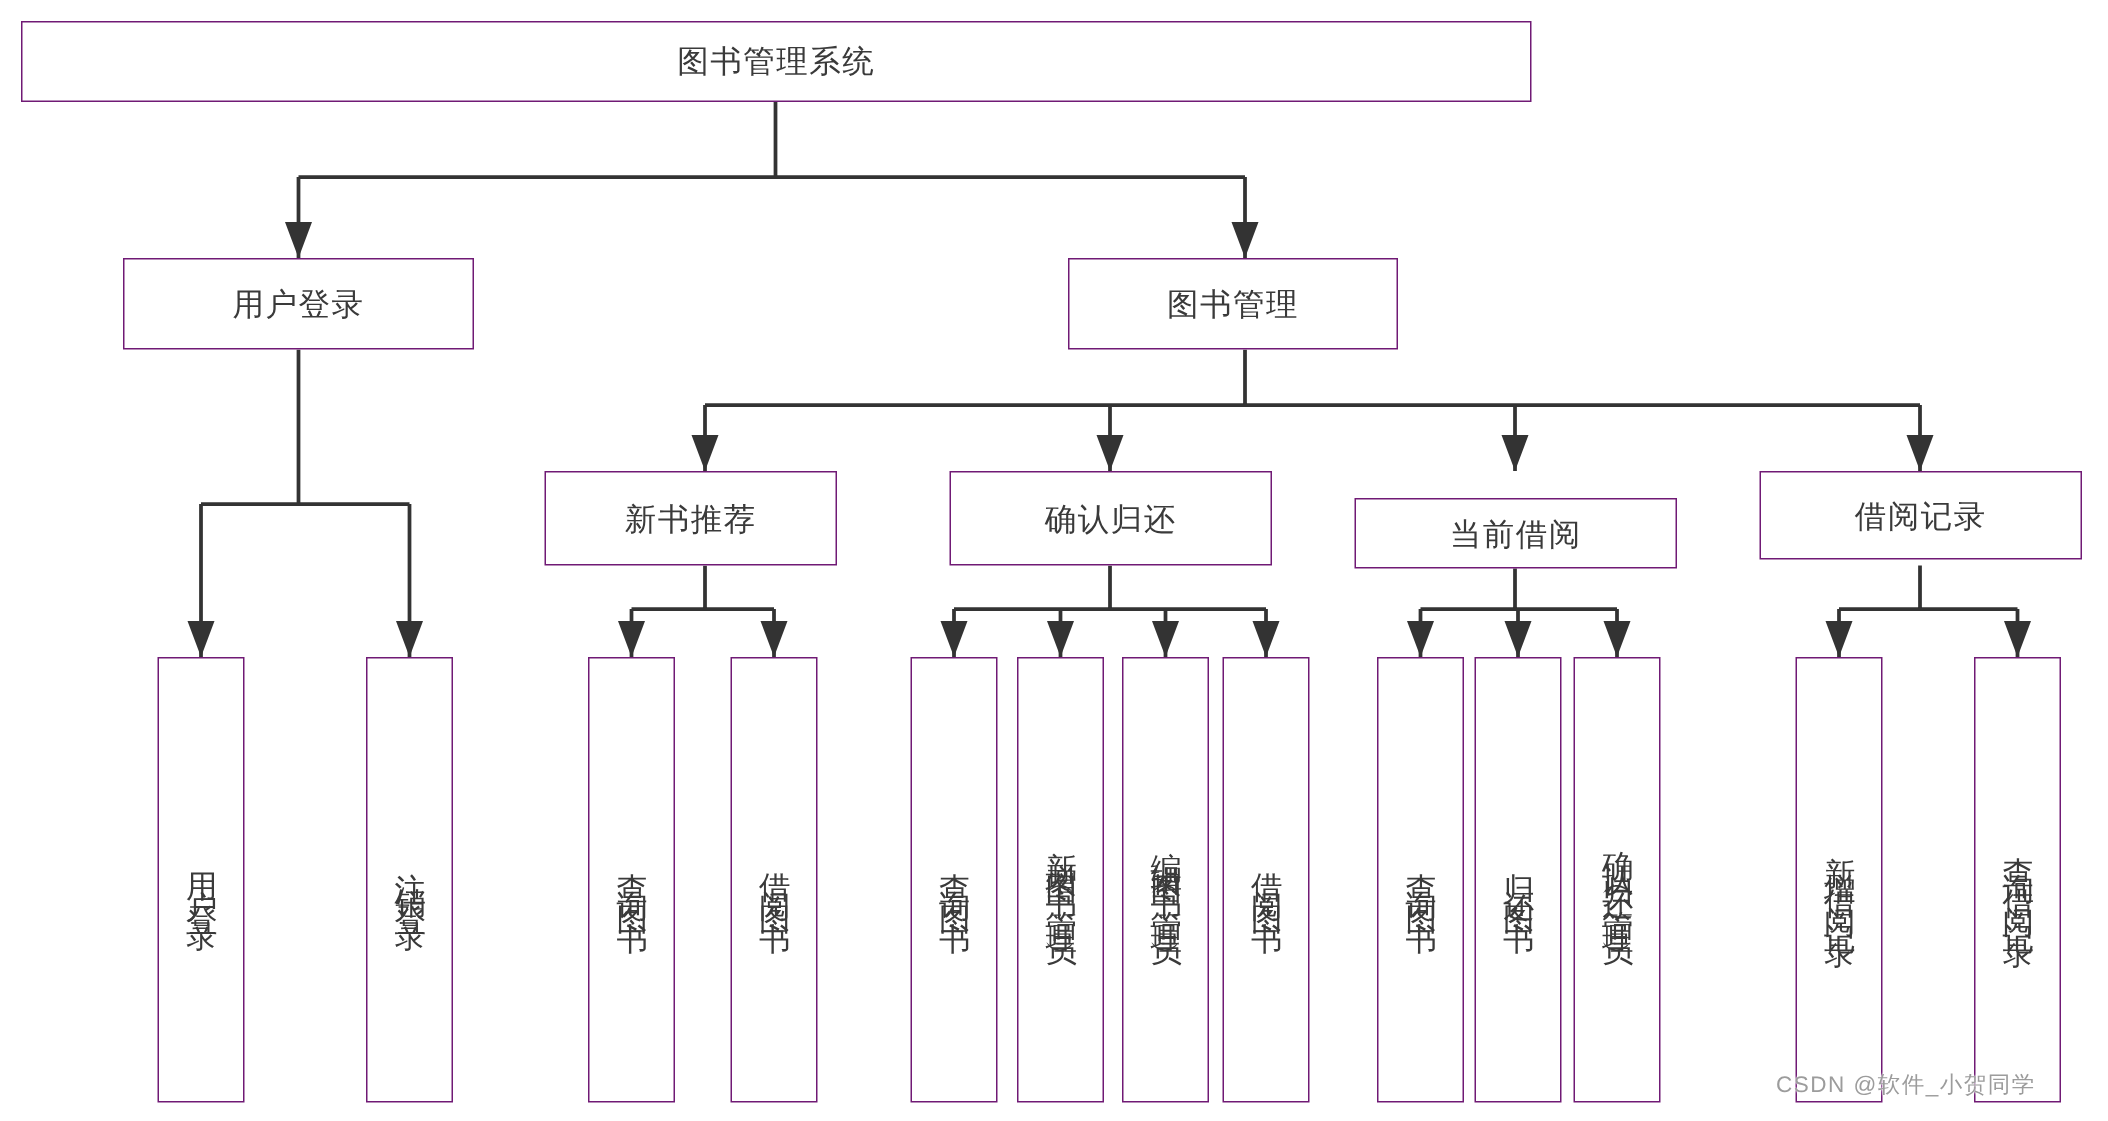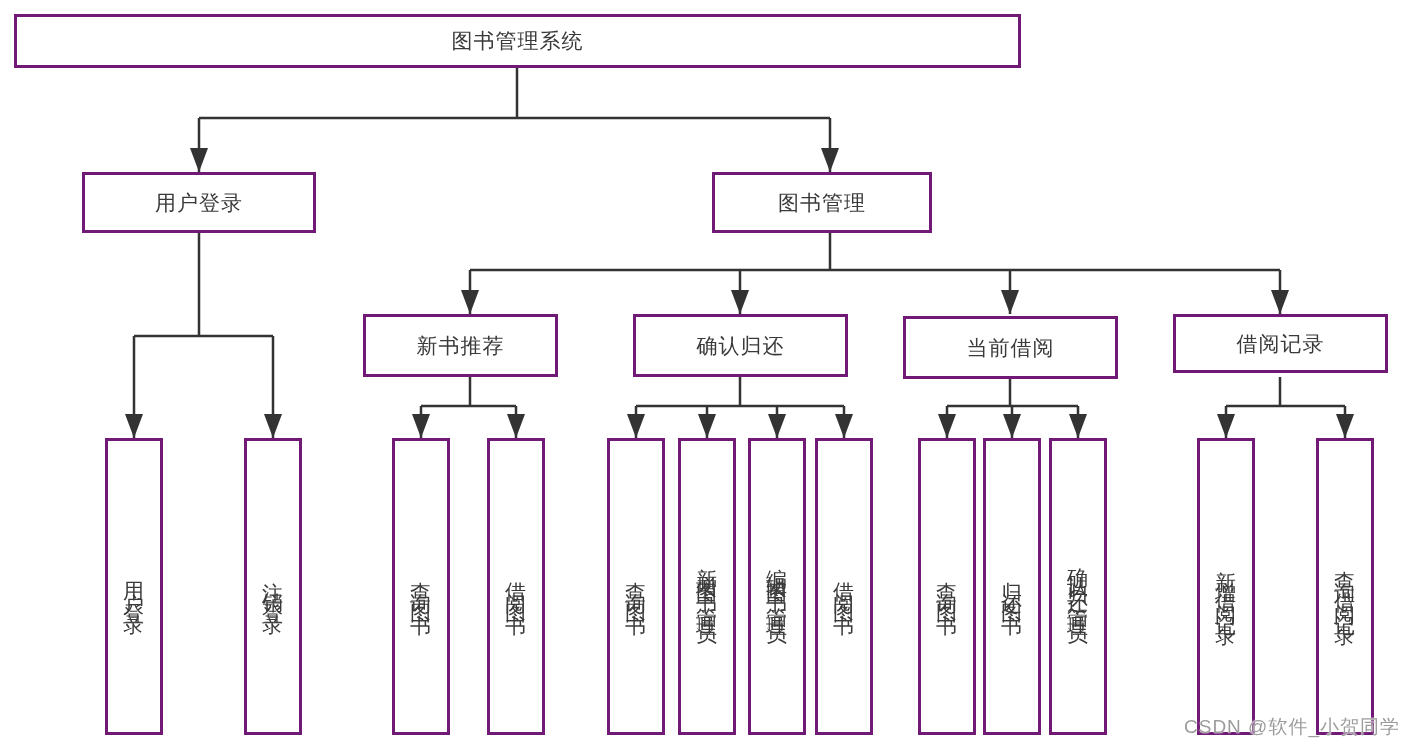--- a/index.html
+++ b/index.html
@@ -8,21 +8,21 @@
     width:1405px;height:747px;
     background:#ffffff;
     font-family:"Liberation Sans","DejaVu Sans",sans-serif;
     overflow:hidden;
   }
   #connectors{position:absolute;left:0;top:0;z-index:1;}
   .node{
     position:absolute;
     box-sizing:border-box;
     background:#ffffff;
-    border:3px solid #701a75;
+    border:1px solid #701a75;
     display:flex;
     align-items:center;
     justify-content:center;
     z-index:2;
     color:#3a3a3a;
   }
   .hbox .lbl{
     font-size:21px;
     letter-spacing:1px;
     white-space:nowrap;
@@ -32,21 +32,21 @@
     text-orientation:mixed;
     font-size:21px;
     letter-spacing:11px;
     line-height:1;
   }
   .vbox .lbl.tight{letter-spacing:8px;}
   .watermark{
     position:absolute;
     left:1184px;top:714px;
     z-index:3;
-    font-size:19px;
+    font-size:15px;
     color:#9c9c9c;
     letter-spacing:1px;
     white-space:nowrap;
     text-shadow:0 0 2px #ffffff,0 0 1px #ffffff;
   }
 </style>
 </head>
 <body>
 
 <div id="stage">
@@ -81,21 +81,21 @@
   <div class="node hbox" style="left:712px;top:172px;width:220px;height:61px">
     <span class="lbl">图书管理</span>
   </div>
 
   <div class="node hbox" style="left:363px;top:314px;width:195px;height:63px">
     <span class="lbl">新书推荐</span>
   </div>
   <div class="node hbox" style="left:633px;top:314px;width:215px;height:63px">
     <span class="lbl">确认归还</span>
   </div>
-  <div class="node hbox" style="left:903px;top:316px;width:215px;height:63px">
+  <div class="node hbox" style="left:903px;top:332px;width:215px;height:47px">
     <span class="lbl">当前借阅</span>
   </div>
   <div class="node hbox" style="left:1173px;top:314px;width:215px;height:59px">
     <span class="lbl">借阅记录</span>
   </div>
 
   <div class="node vbox" style="left:105px;top:438px;width:58px;height:297px">
     <span class="lbl">用户登录</span>
   </div>
   <div class="node vbox" style="left:244px;top:438px;width:58px;height:297px">

